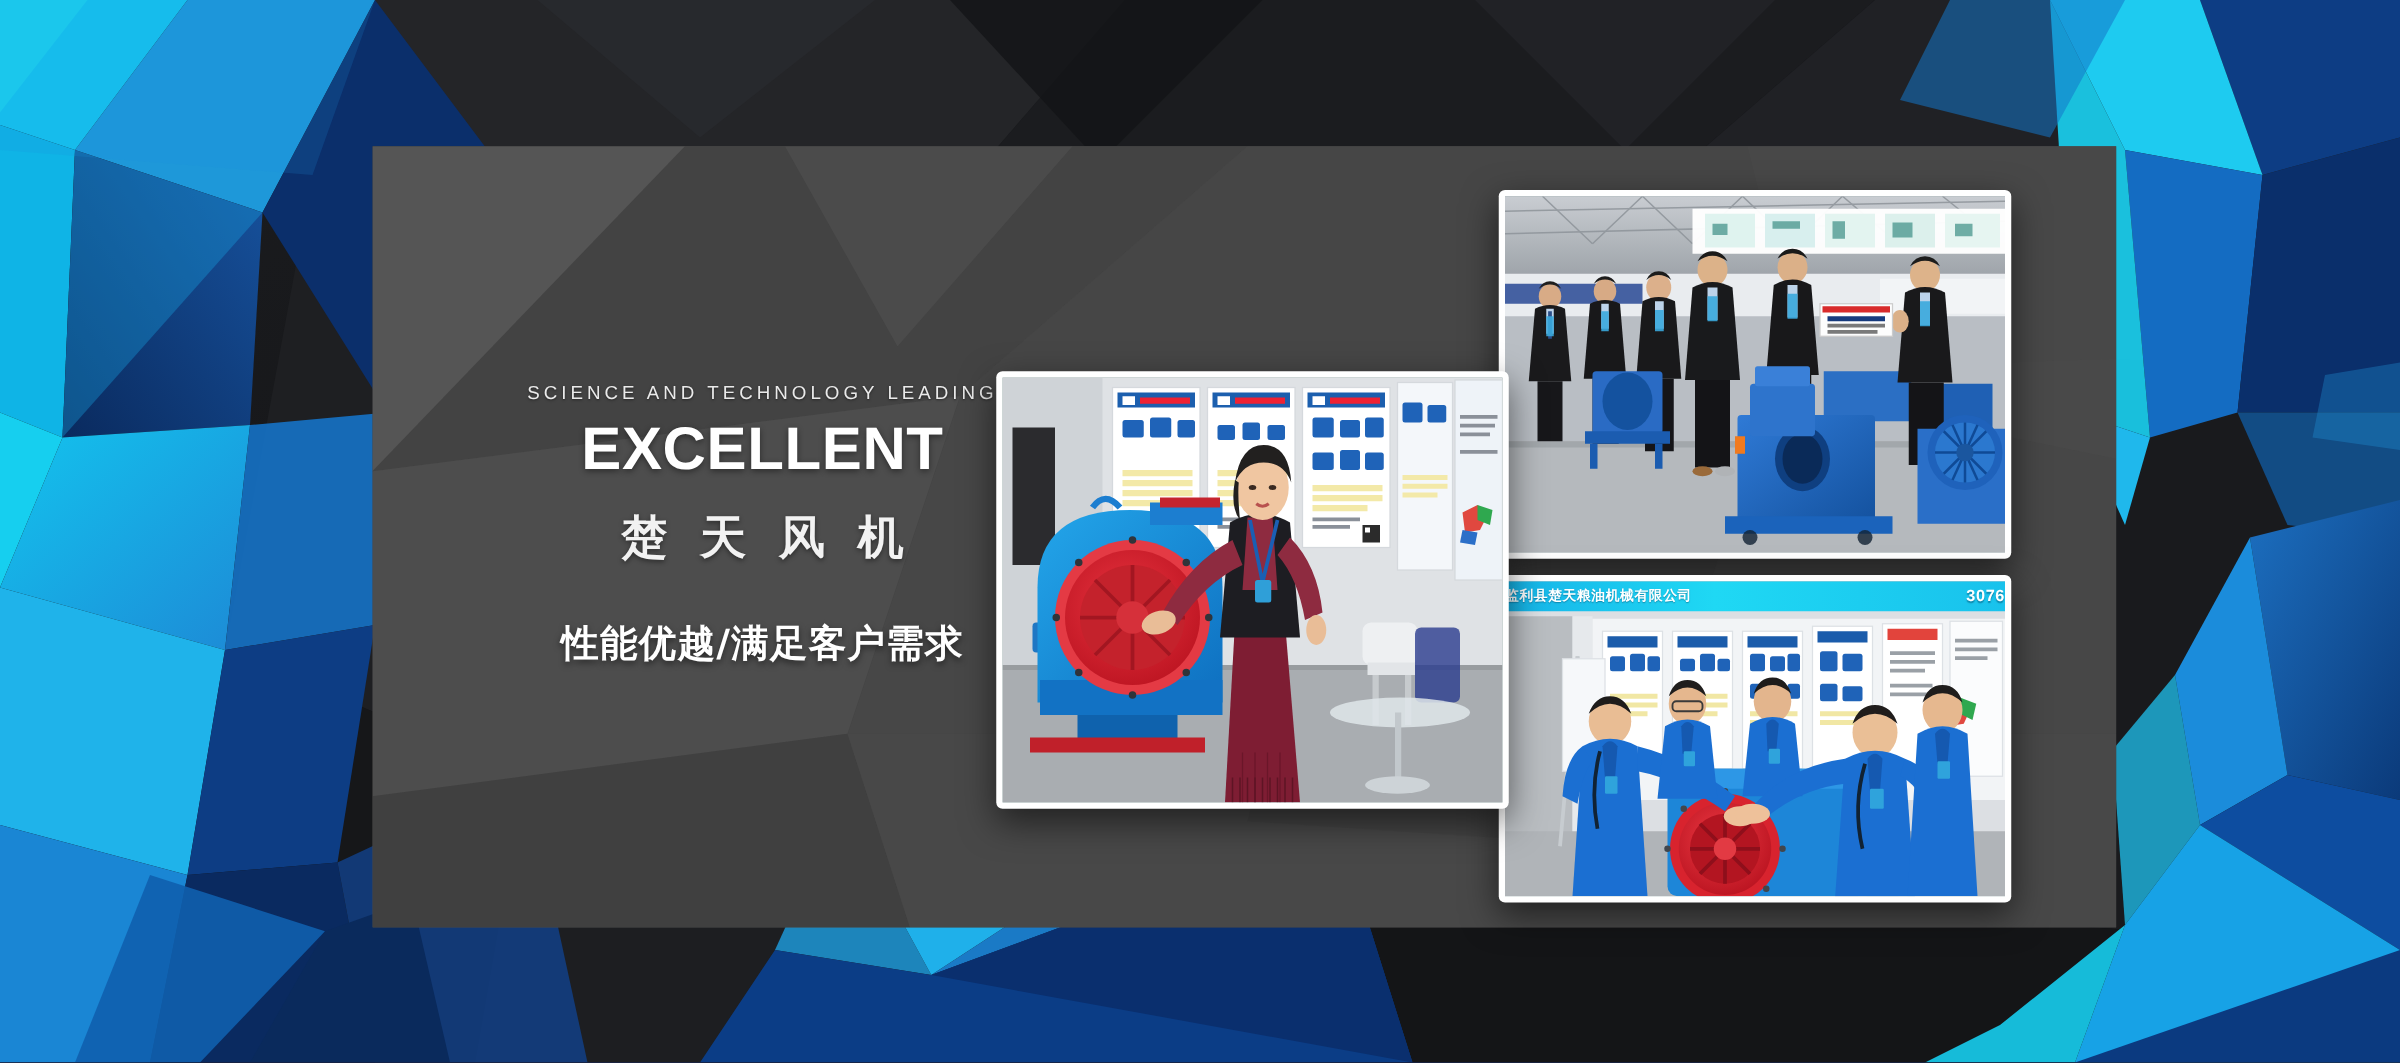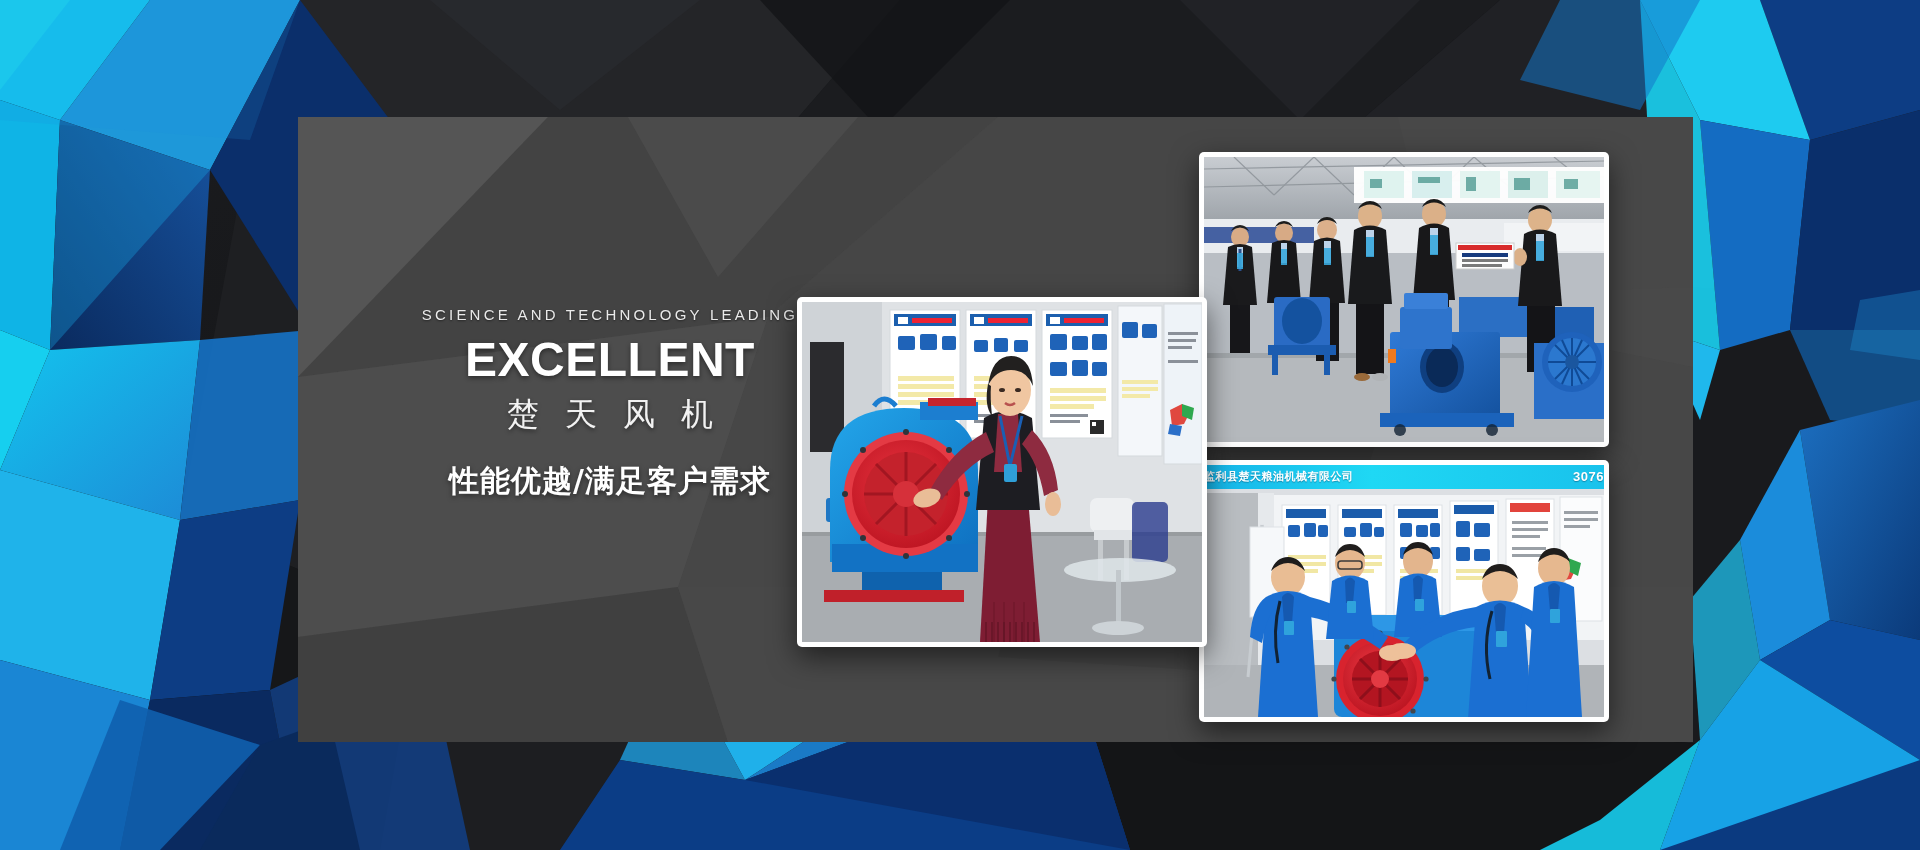--- a/index.html
+++ b/index.html
@@ -28,27 +28,27 @@
     font-size:15px;letter-spacing:3.2px;color:#eaeaea;
     white-space:nowrap;font-weight:400;margin-bottom:14px;
     text-shadow:0 1px 2px rgba(0,0,0,.5);
   }
   #bigword{
     font-size:48px;line-height:.95;font-weight:800;letter-spacing:0.5px;
     color:#ffffff;font-family:"Liberation Sans","DejaVu Sans",sans-serif;
     text-shadow:0 2px 5px rgba(0,0,0,.45);
   }
   #cnline{
-    margin-top:10px;font-size:32px;letter-spacing:26px;
-    text-indent:26px;color:#f2f2f2;font-weight:400;
+    margin-top:22px;font-size:37px;letter-spacing:26px;
+    text-indent:26px;color:#f2f2f2;font-weight:700;
     font-family:"DejaVu Sans","Liberation Sans",sans-serif;
     text-shadow:0 2px 4px rgba(0,0,0,.45);
   }
   #slogan{
-    margin-top:24px;font-size:30px;font-weight:700;color:#ffffff;
+    margin-top:40px;font-size:30px;font-weight:700;color:#ffffff;
     letter-spacing:1px;
     font-family:"DejaVu Sans","Liberation Sans",sans-serif;
     text-shadow:0 2px 5px rgba(0,0,0,.5);
   }
 
   
   .photo{
     position:absolute;background:#fff;border-radius:5px;
     box-shadow:0 10px 28px rgba(0,0,0,.55);
     padding:5px;overflow:hidden;

